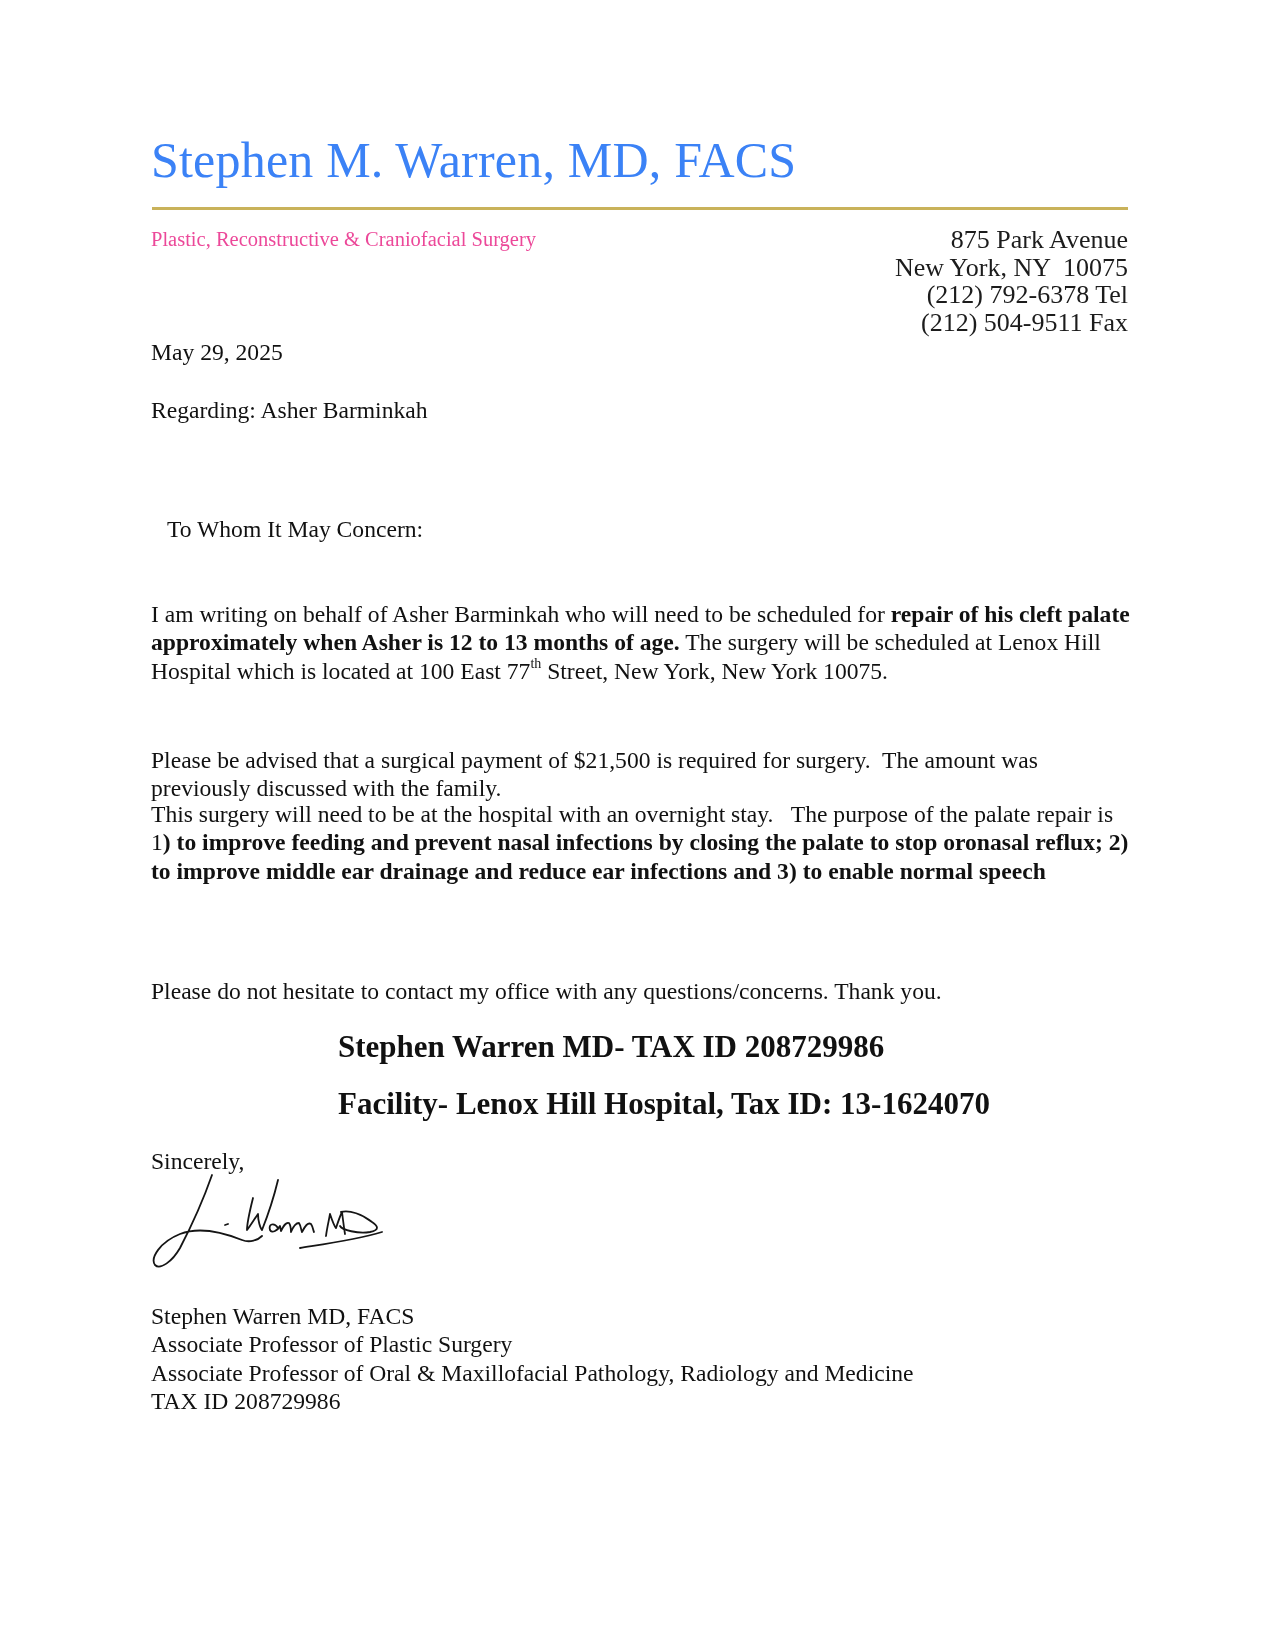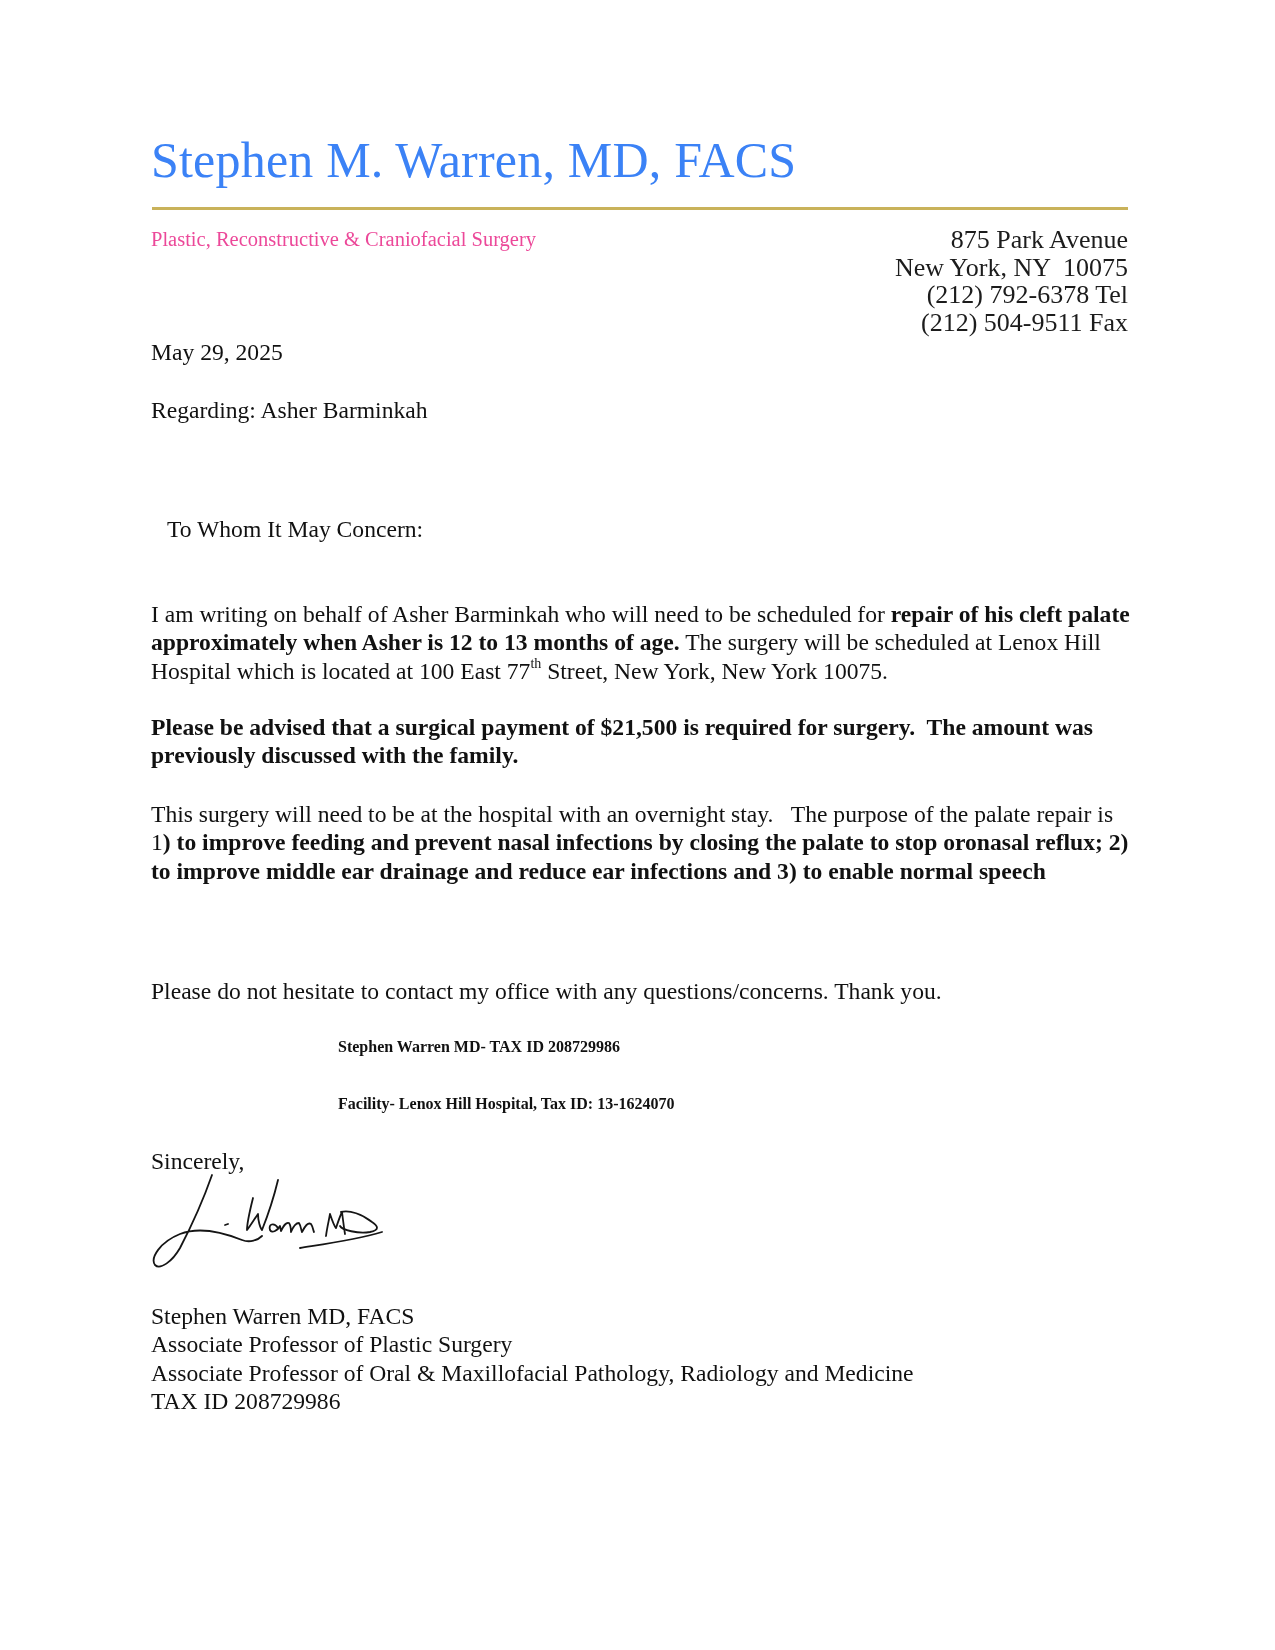--- a/index.html
+++ b/index.html
@@ -28,26 +28,26 @@
     .address div { white-space: nowrap; }
     .body-text { font-size: 23.6px; line-height: 28.3px; color: #111; }
     .date { left: 151px; top: 338px; }
     .regarding { left: 151px; top: 396px; text-align: right; }
     .salutation { left: 151px; top: 515px; margin-left: 16px; }
     .para {
       position: absolute; left: 151px; width: 980px;
       white-space: normal;
     }
     .p1 { top: 600px; }
-    .p2 { top: 713px; font-weight: bold; }
+    .p2 { top: 746px; }
     .p3 { top: 800px; }
     .p4 { top: 977px; }
     b { font-weight: bold; }
     sup { font-size: 14px; line-height: 0; vertical-align: super; position: relative; top: -2px; }
-    .tax-line { left: 338px; font-weight: bold; font-size: 16px; line-height: 28px; }
+    .tax-line { left: 338px; font-weight: bold; font-size: 31px; line-height: 28px; }
     .tax1 { top: 1033px; }
     .tax2 { top: 1090px; }
     .closing { left: 151px; top: 1147px; }
     .signature { left: 150px; top: 1170px; width: 260px; height: 110px; }
     .signature svg { width: 100%; height: 100%; }
     .sig-block { left: 151px; top: 1302px; }
     .sig-block div { white-space: nowrap; }
   </style>
 </head>
 <body>

